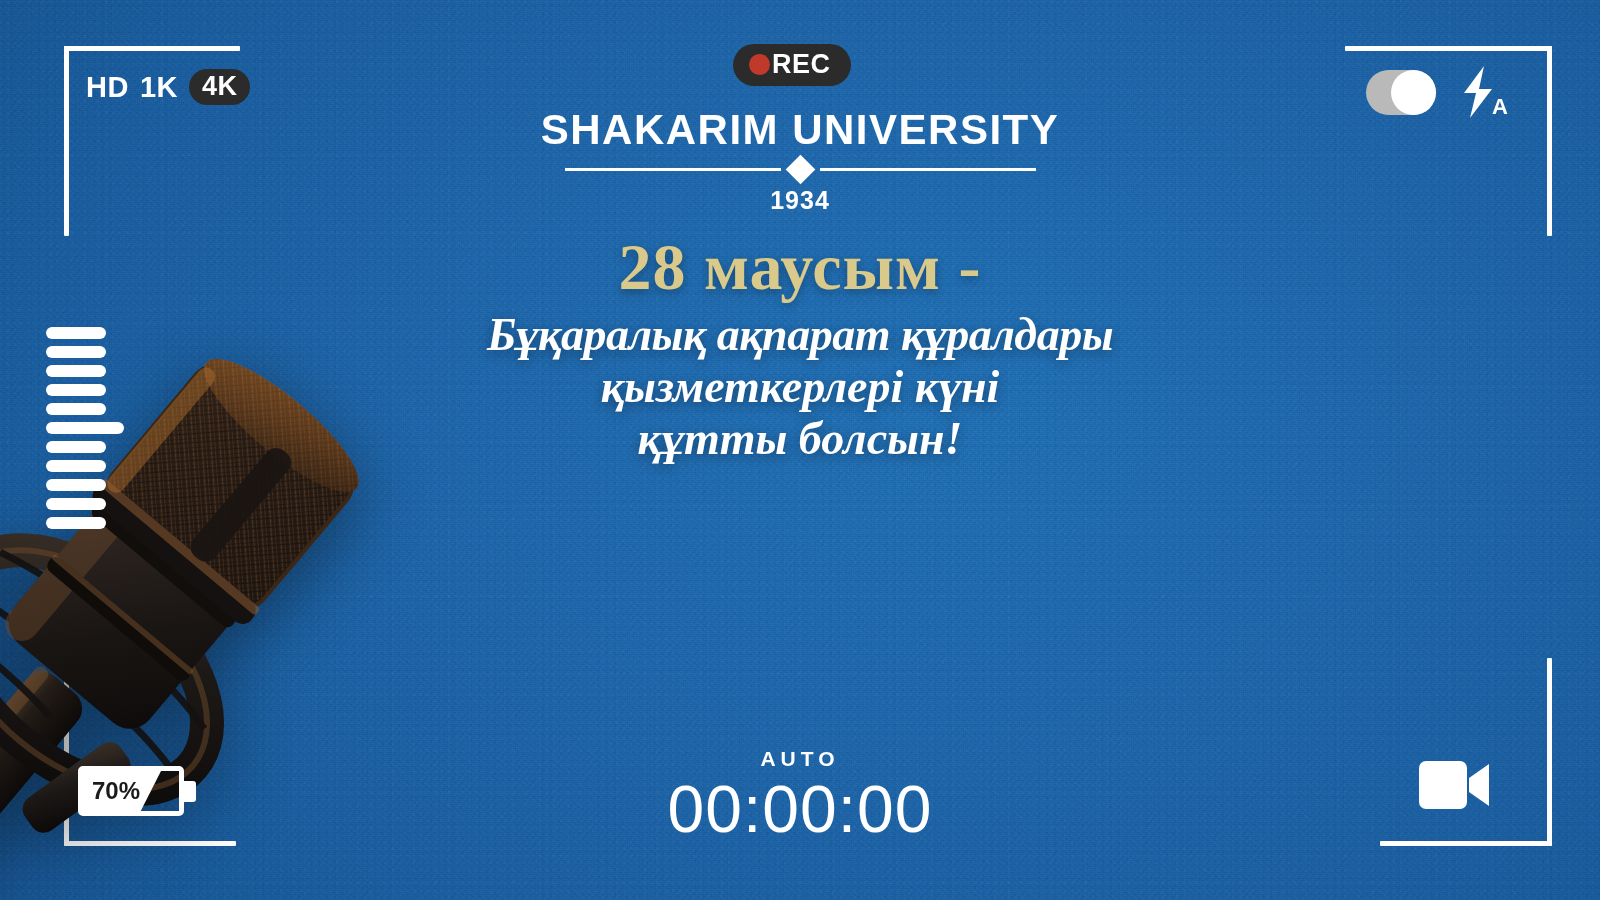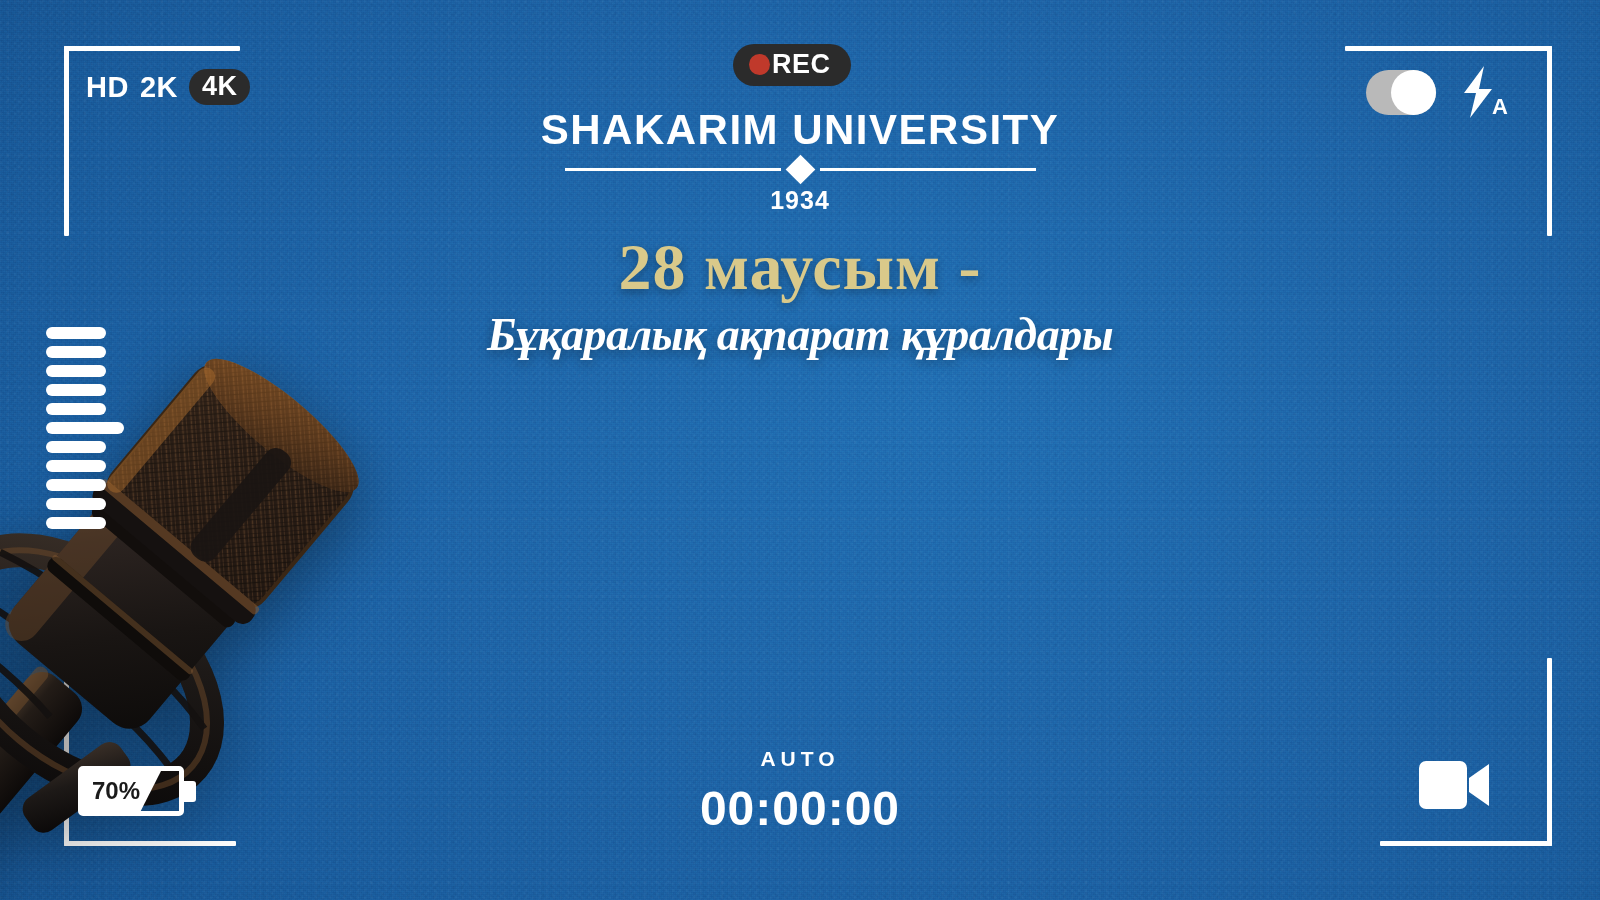--- a/index.html
+++ b/index.html
@@ -200,22 +200,22 @@
   
   #timer-group {
     position:absolute; left:0; right:0; top:748px;
     display:flex; flex-direction:column; align-items:center;
   }
   #timer-mode {
     color:#ffffff; font-weight:bold; font-size:21px;
     letter-spacing:5px; line-height:1;
   }
   #timer-value {
-    margin-top:15px;
-    color:#ffffff; font-weight:bold; font-size:48px;
+    margin-top:6px;
+    color:#ffffff; font-weight:normal; font-size:66px;
     letter-spacing:1px; line-height:1.05;
   }
 
   
   #video-icon { position:absolute; left:1419px; top:757px; width:72px; height:56px; }
 </style>
 </head>
 <body>
 
 <div id="poster">
@@ -235,21 +235,21 @@
     <i class="h"></i>
     <i class="v"></i>
   </div>
   <div class="bracket br-br">
     <i class="h"></i>
     <i class="v"></i>
   </div>
 
   <div id="res-group">
     <span>HD</span>
-    <span>2K</span>
+    <span>1K</span>
     <span class="pill">4K</span>
   </div>
 
   <div id="rec-badge">
     <span id="rec-dot"></span>
     <span id="rec-label">REC</span>
   </div>
 
   <div id="toggle-switch">
     <span id="toggle-track"></span>
@@ -268,20 +268,22 @@
       <span id="logo-diamond"></span>
       <span class="line"></span>
     </div>
     <div id="logo-year">1934</div>
   </div>
 
   <div id="headline">
     <div id="headline-date">28 маусым -</div>
     <div id="headline-lines">
       <span class="ln ln1">Бұқаралық ақпарат құралдары</span>
+      <span class="ln">қызметкерлері күні</span>
+      <span class="ln">құтты болсын!</span>
     </div>
   </div>
 
   <div id="level-bars">
       <span class="bar"></span>
       <span class="bar"></span>
       <span class="bar"></span>
       <span class="bar"></span>
       <span class="bar"></span>
       <span class="bar active"></span>

